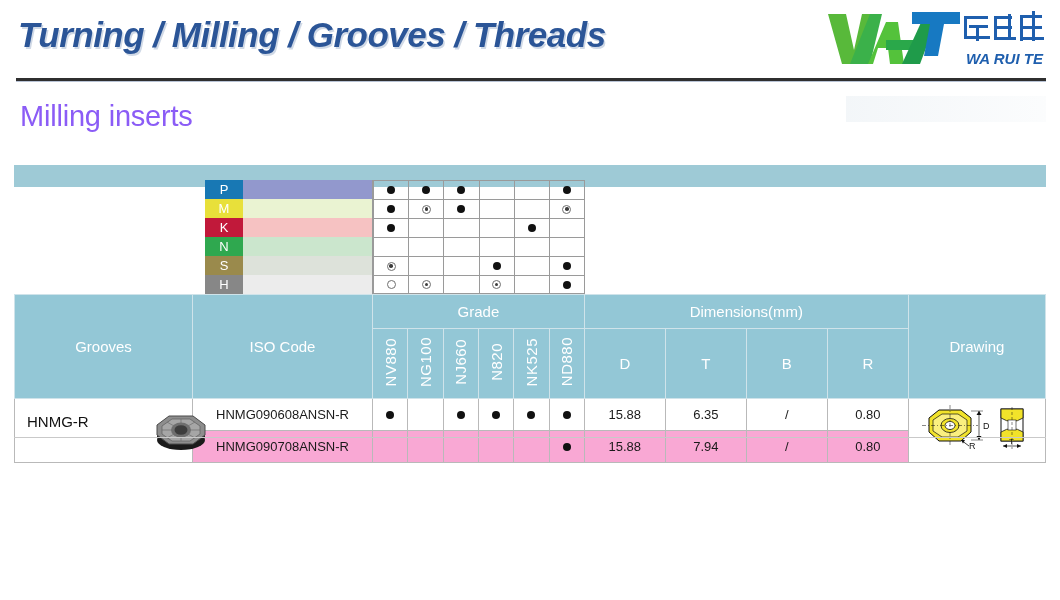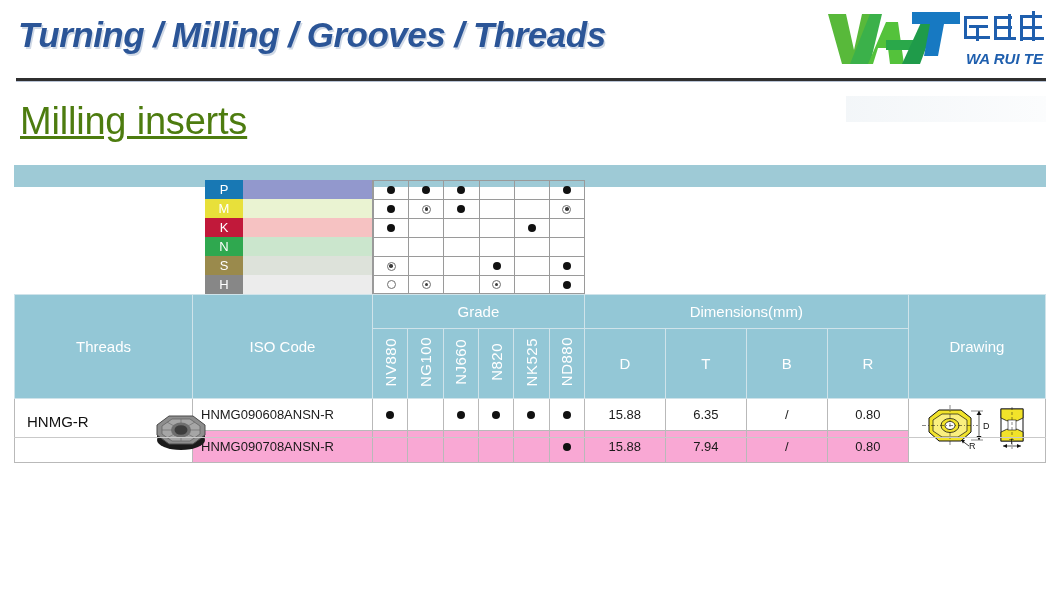--- a/index.html
+++ b/index.html
@@ -49,25 +49,24 @@
     position: absolute;
     left: 0; top: 3px;
     width: 100%; height: 1px;
     background: #b9c4d6;
   }
 
   
   .section-title {
     position: absolute;
     left: 20px; top: 100px;
-    font-size: 38px;
-    color: #4d7c0f;
+    font-size: 29px;
+    color: #8b5cf6;
     font-weight: normal;
     letter-spacing: -0.2px;
-    text-decoration: underline;
   }
 
   
   .watermark {
     position: absolute;
     right: 14px; top: 96px;
     width: 200px; height: 26px;
     background: linear-gradient(90deg, rgba(180,200,215,0.16), rgba(180,200,215,0.05));
   }
 
@@ -215,21 +214,21 @@
     writing-mode: vertical-rl;
     transform: rotate(180deg);
     letter-spacing: 0.5px;
   }
   .th-tall { height: 78px; font-size: 15px; }
 
   .row-h { height: 28px; margin-left: 24px; }
   .r-odd td { background: #ffffff; }
   .r-even td { background: #f9a8d4; }
   .td-center { text-align: center; }
-  .td-iso { font-size: 12.5px; }
+  .td-iso { text-align: center; font-size: 12.5px; }
 
   .insert-cell {
     vertical-align: middle;
     position: relative;
   }
   .insert-name {
     position: absolute;
     left: 12px; top: 14px;
     font-size: 15px;
     color: #111;
@@ -426,21 +425,21 @@
         <col style="width:35.3px">
         <col style="width:35.3px">
       <col style="width:81px">
         <col style="width:81px">
         <col style="width:81px">
         <col style="width:81px">
       <col style="width:137px">
     </colgroup>
     <thead>
       <tr>
-        <th class="th-tall" rowspan="2">Threads</th>
+        <th class="th-tall" rowspan="2">Grooves</th>
         <th class="th-tall" rowspan="2">ISO Code</th>
         <th class="th-grade" colspan="6">Grade</th>
         <th class="th-dims" colspan="4">Dimensions(mm)</th>
         <th class="th-tall" rowspan="2">Drawing</th>
       </tr>
       <tr id="subhead-row">
           <th class="th-gradecol"><span>NV880</span></th>
           <th class="th-gradecol"><span>NG100</span></th>
           <th class="th-gradecol"><span>NJ660</span></th>
           <th class="th-gradecol"><span>N820</span></th>

